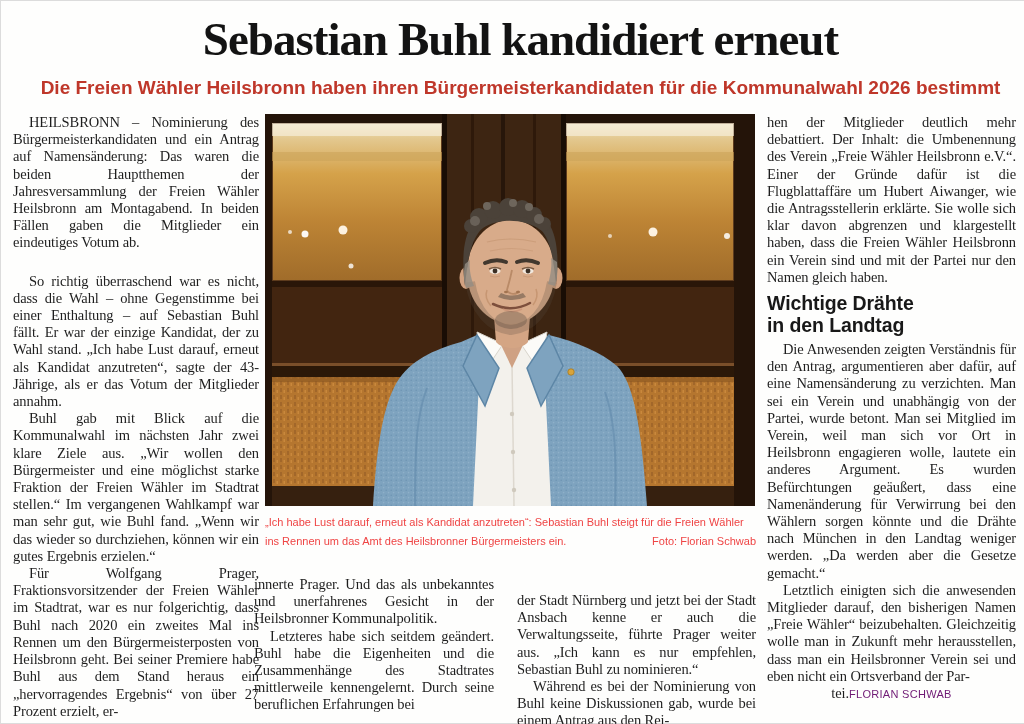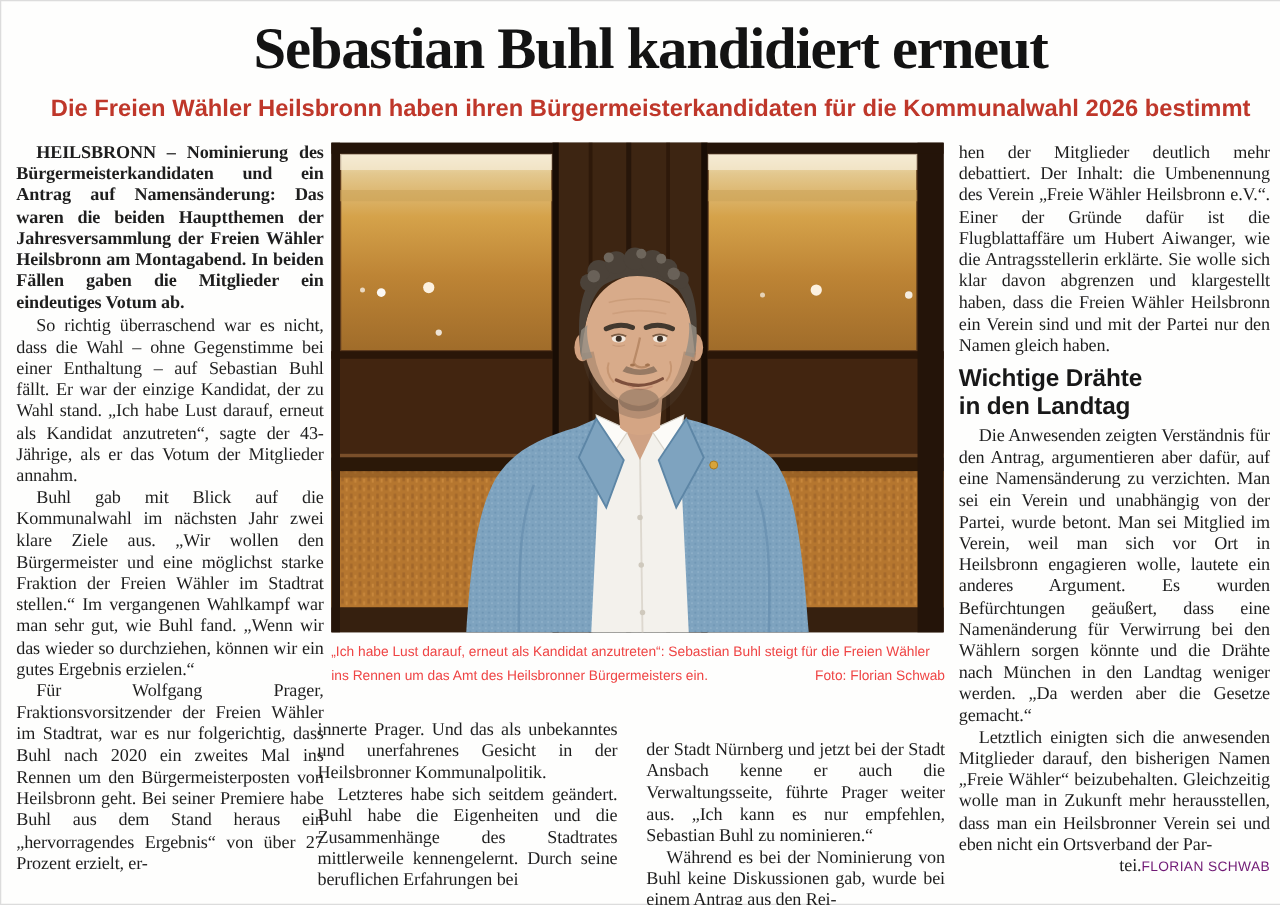--- a/index.html
+++ b/index.html
@@ -15,36 +15,36 @@
     letter-spacing:-1px;color:#131313;
   }
   .subheadline{
     position:absolute;top:77px;left:0;width:100%;margin:0;text-align:center;
     font-family:"Liberation Sans",sans-serif;font-weight:700;font-size:19px;
     color:#bf372a;
   }
   .col{position:absolute;text-align:justify;font-size:14.5px;line-height:17.2px;letter-spacing:-0.1px;}
   .col p{margin:0;text-indent:16px;}
   .col p.cont{text-indent:0;}
-  .col p.lead{margin-bottom:1px;font-weight:bold;}
+  .col p.lead{margin-bottom:21px;}
   .col-left{left:13px;top:114px;width:246px;height:608px;}
   .col-a{left:254px;top:576px;width:240px;height:147px;}
   .col-b{left:517px;top:576px;width:239px;height:147px;margin-top:16px;}
   .col-right{left:767px;top:114px;width:249px;height:609px;}
   .photo{position:absolute;left:265px;top:114px;width:490px;height:392px;margin:0;}
   .photo svg{display:block;}
   .caption{
     position:absolute;left:265px;top:513px;width:491px;
     font-family:"Liberation Sans",sans-serif;font-size:11px;line-height:18.6px;
     color:#ef4444;text-align:left;
   }
   .caption .credit{position:absolute;right:0;bottom:0;}
   .subhead{margin:7px 0 5px;font-family:Liberation Sans, sans-serif;font-weight:700;
     font-size:19.5px;line-height:21.5px;color:#181818;text-align:left;text-indent:0;}
-  .byline-row{display:flex;justify-content:flex-end;align-items:baseline;}
+  .byline-row{display:flex;justify-content:center;align-items:baseline;}
   .byline{font-family:"Liberation Sans",sans-serif;font-size:11px;color:#701a75;letter-spacing:0.3px;}
 </style>
 </head>
 <body>
 
 <div class="page">
 
   <h1 class="headline">Sebastian Buhl kandidiert erneut</h1>
   <h2 class="subheadline">Die Freien Wähler Heilsbronn haben ihren Bürgermeisterkandidaten für die Kommunalwahl 2026 bestimmt</h2>
 

